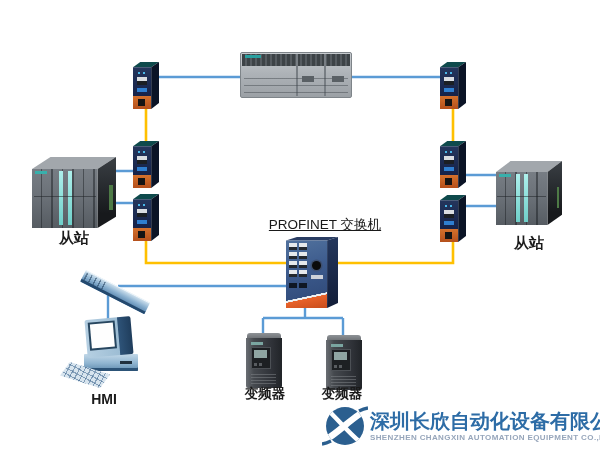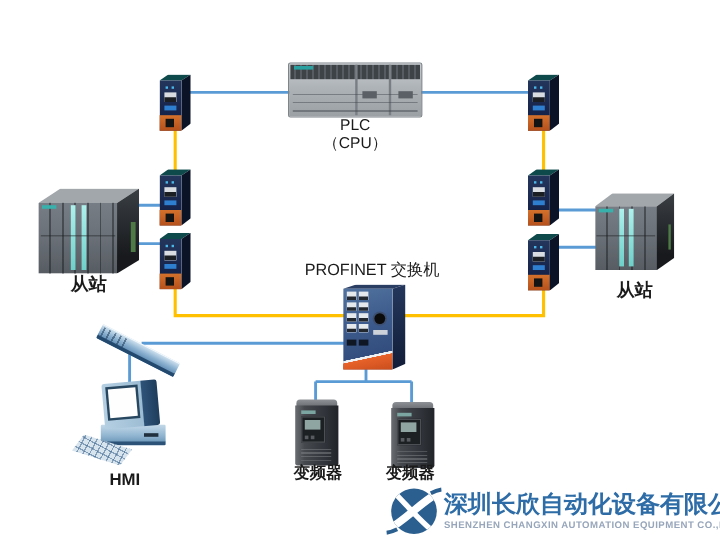--- a/index.html
+++ b/index.html
@@ -88,21 +88,21 @@
   .pc .kbd   { position:absolute; left:0; top:44px; width:50px; height:26px;
                clip-path:polygon(20% 0,100% 48%,80% 100%,0 52%);
                background:#d7e4ee; }
   .pc .keys  { position:absolute; inset:0;
                background:repeating-linear-gradient(118deg,rgba(60,100,140,.55) 0 1px,transparent 1px 5px),
                           repeating-linear-gradient(28deg,rgba(60,100,140,.55) 0 1px,transparent 1px 5px); }
 
   
   .plc-lbl   { left:240px; top:97px;  width:112px; font-size:13px; }
   .mrp-lbl   { left:266px; top:154px; width:90px;  font-size:14px; text-align:left; }
-  .psw-lbl   { left:238px; top:217px; width:144px; font-size:13.5px; }
+  .psw-lbl   { left:253px; top:217px; width:144px; font-size:13.5px;text-decoration:underline; }
   .sl-lbl    { left:32px;  top:229px; width:84px;  font-size:15px; font-weight:bold; }
   .sr-lbl    { left:494px; top:234px; width:70px;  font-size:15px; font-weight:bold; }
   .hmi-lbl   { left:78px;  top:391px; width:52px;  font-size:14px; font-weight:bold; }
   .invl-lbl  { left:238px; top:386px; width:54px;  font-size:13.5px; font-weight:bold; }
   .invr-lbl  { left:315px; top:386px; width:54px;  font-size:13.5px; font-weight:bold; }
 
   
   .footer { position:absolute; left:322px; top:404px; width:272px; height:44px; z-index:3; display:flex; align-items:center; }
   .logo-mark { flex:0 0 46px; height:44px; }
   .logo-text { margin-left:2px; }
@@ -295,24 +295,20 @@
       <div class="body"></div>
       <div class="tlab"></div>
     <div class="panel">
         <div class="scr"></div>
         <div class="btn" style="left:3px;"></div>
         <div class="btn" style="left:8px;"></div>
       </div>
     <div class="vents"></div>
   </div>
 
-  <div class="lbl plc-lbl">
-    <div>PLC</div>
-    <div>（CPU）</div>
-  </div>
   <div class="lbl psw-lbl">PROFINET 交换机</div>
   <div class="lbl sl-lbl">从站</div>
   <div class="lbl sr-lbl">从站</div>
   <div class="lbl hmi-lbl">HMI</div>
   <div class="lbl invl-lbl">变频器</div>
   <div class="lbl invr-lbl">变频器</div>
 
   <div class="footer">
     <svg class="logo-mark" viewBox="0 0 46 44">
       <defs>

